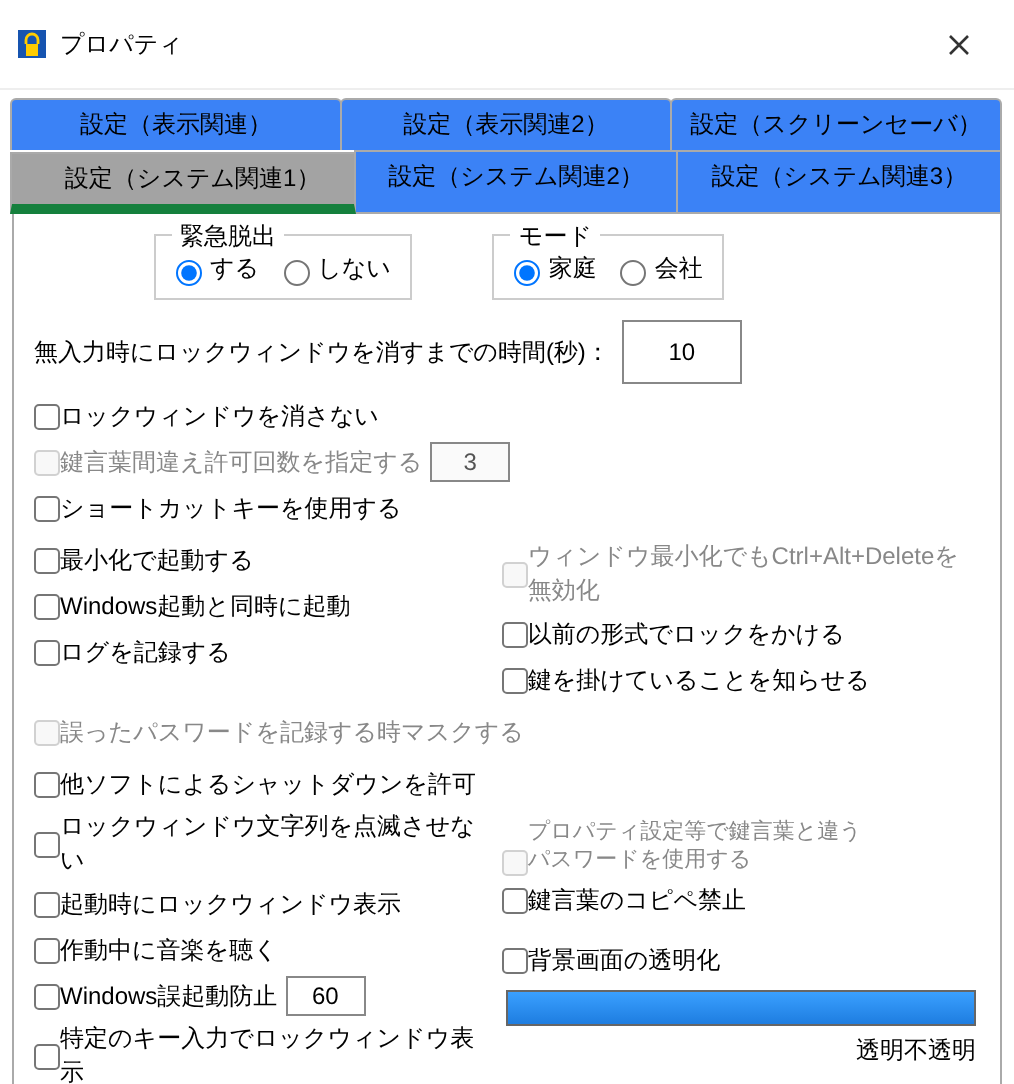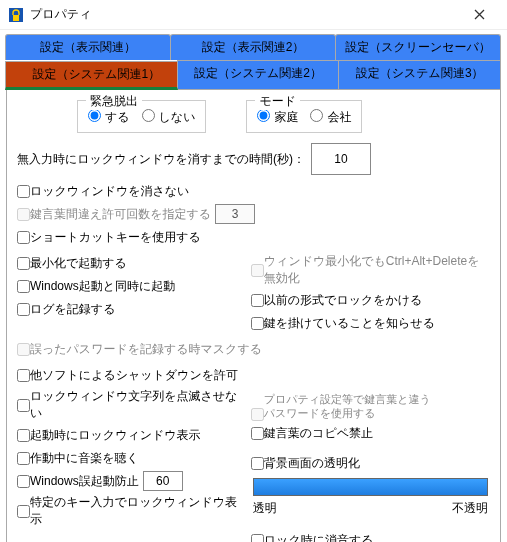--- a/index.html
+++ b/index.html
@@ -5,21 +5,21 @@
 * { box-sizing: border-box; margin: 0; padding: 0; }
 body {
   font-family: "MS UI Gothic", "Meiryo", sans-serif;
   font-size: 12px;
   background: #fff;
   width: 507px;
   height: 542px;
   overflow: hidden;
 }
 .titlebar {
-  height: 30px;
+  height: 45px;
   display: flex;
   align-items: center;
   padding: 0 8px;
   border-bottom: 1px solid #eee;
 }
 .title-icon {
   width: 16px; height: 16px;
   margin-right: 6px;
 }
 .title-text { flex: 1; font-size: 12px; }
@@ -39,22 +39,22 @@
   text-align: center;
   padding: 4px 2px;
   border: 1px solid #aaa;
   border-bottom: none;
   background: #3b82f6;
   font-size: 12px;
   margin-left: -1px;
   position: relative;
 }
 .tab.active {
-  background: #c2410c;
-  border-bottom: 3px solid #15803d;
+  background: #a3a3a3;
+  border-bottom: 5px solid #15803d;
   z-index: 3;
   top: 1px;
   padding-left: 12px;
 }
 .tab-row:first-child .tab { border-top-left-radius: 3px; border-top-right-radius: 3px; }
 .panel {
   border: 1px solid #aaa;
   margin: 0 6px 6px 6px;
   padding: 8px 10px 10px 10px;
   position: relative;
@@ -67,39 +67,39 @@
   position: relative;
 }
 .group-title {
   position: absolute;
   top: -8px; left: 8px;
   background: #fff;
   padding: 0 4px;
   font-size: 12px;
 }
 .radios { display: flex; gap: 12px; }
-.radio-item { display: flex; align-items: flex-start; gap: 4px; }
+.radio-item { display: flex; align-items: flex-end; gap: 4px; }
 .row { display: flex; align-items: center; margin: 3px 0; min-height: 20px; }
 .timeout-row { margin-top: 4px; margin-bottom: 6px; }
 .timeout-input { width: 60px; height: 32px; border: 1px solid #888; text-align: center; margin-left: 6px; font-size: 12px; }
 .checkbox { width: 13px; height: 13px; margin-right: 4px; flex-shrink: 0; }
 .disabled { color: #888; }
 .cols { display: flex; gap: 6px; }
 .col { flex: 1; }
 .col-r { flex: 1.05; }
 .spin { width: 40px; height: 20px; border: 1px solid #888; text-align: center; font-size: 12px; margin-left: 4px;}
 .slider-wrap { margin: 4px 0 2px 0; }
 .slider-track {
   height: 18px;
   background: linear-gradient(to bottom,#3aa0ff,#1e7de0);
   border: 1px solid #666;
   position: relative;
   margin: 2px 2px 0 2px;
 }
-.slider-labels { display: flex; justify-content: space-between; font-size: 12px; margin-top: 4px; padding: 0 2px;}
+.slider-labels { display: flex; justify-content: flex-end; font-size: 12px; margin-top: 4px; padding: 0 2px;}
 .footer {
   display: flex;
   justify-content: center;
   gap: 8px;
   padding: 8px 0 10px 0;
 }
 .small-note { font-size: 11px; line-height: 1.25; }
 input[type=radio], input[type=checkbox]{ margin:0; }
 </style>
 </head>

